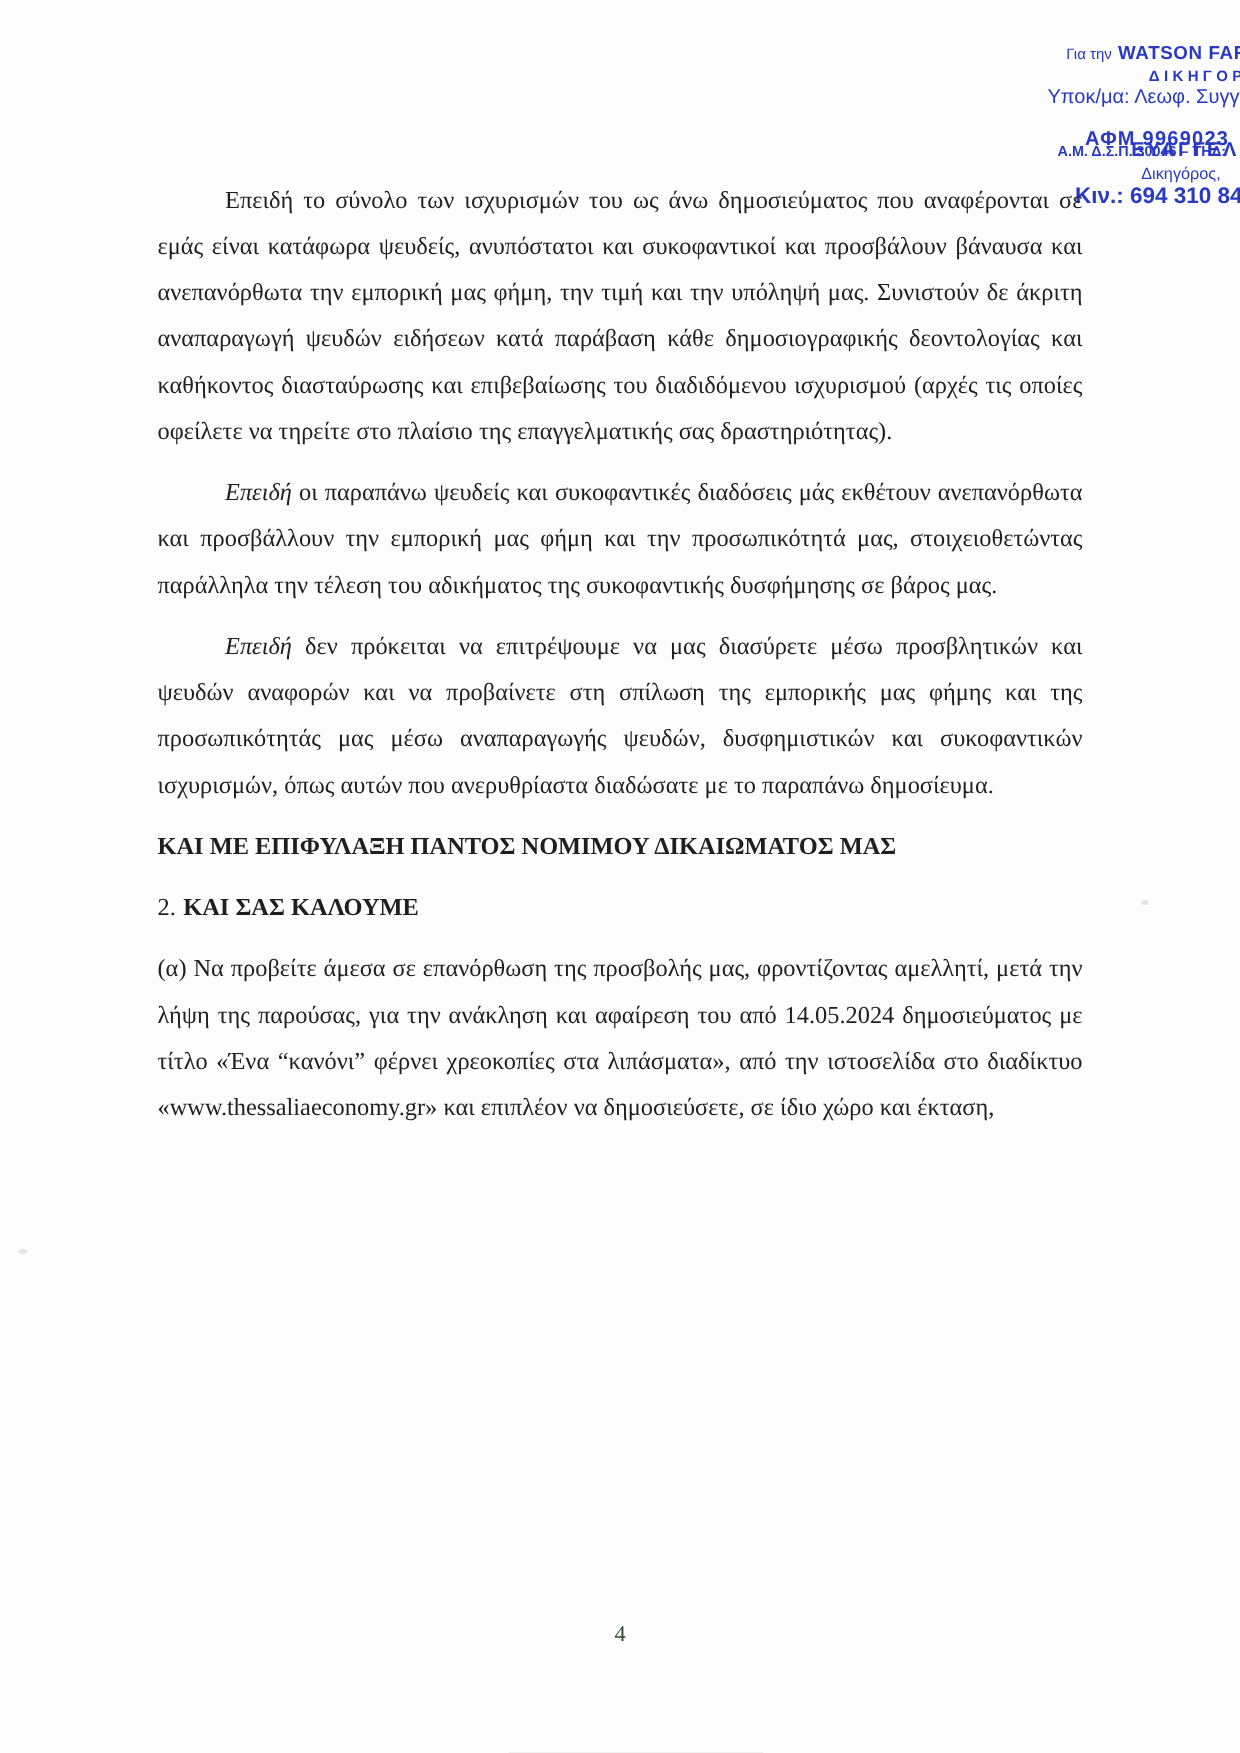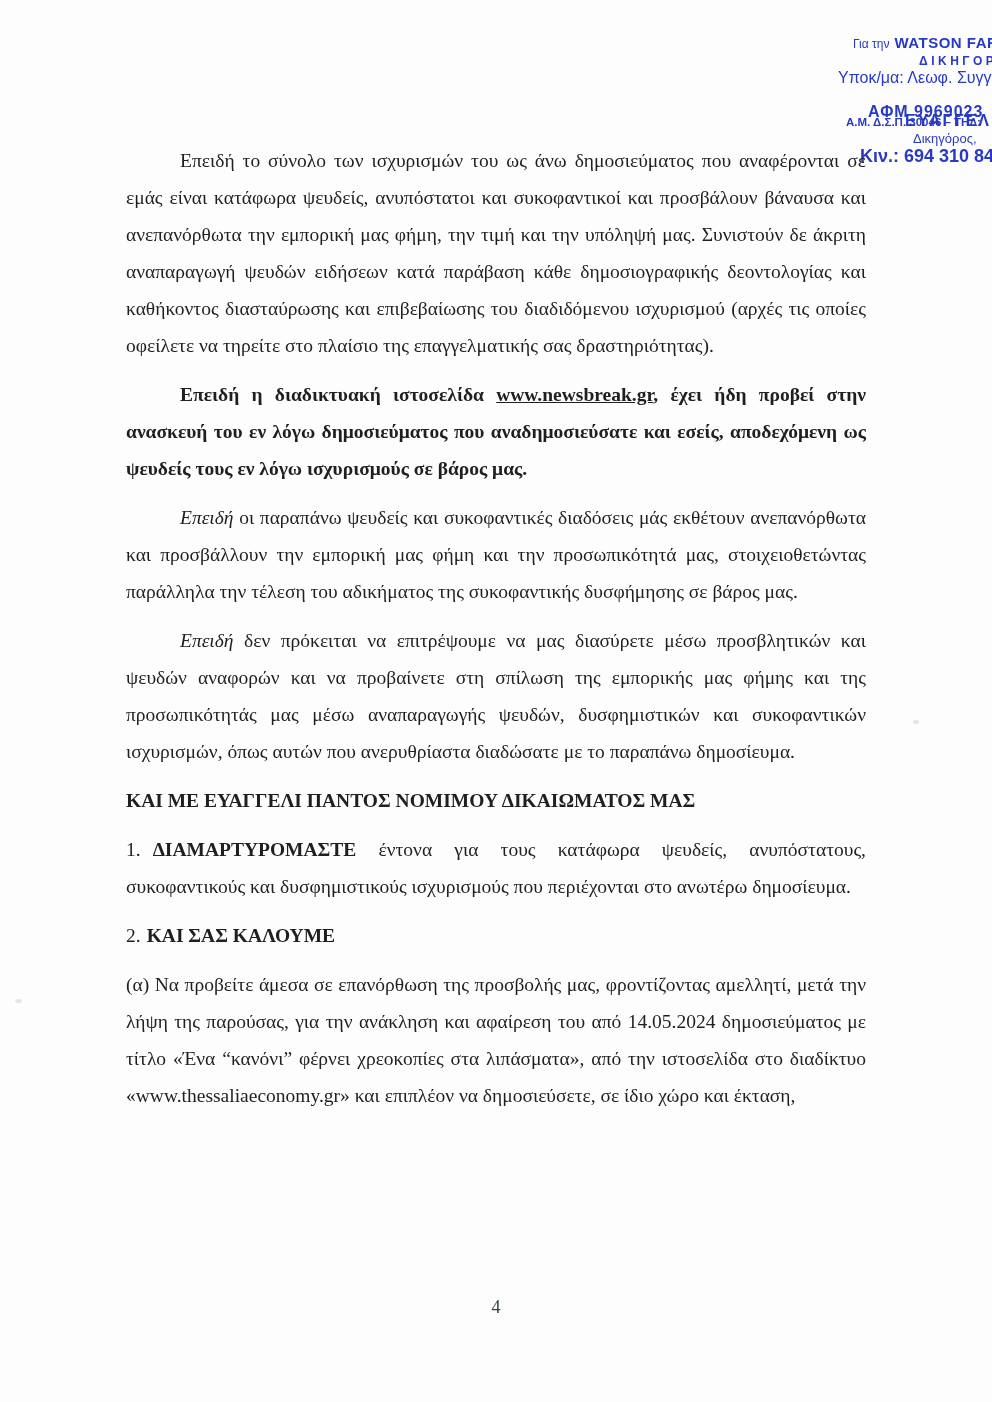--- a/index.html
+++ b/index.html
@@ -91,30 +91,28 @@
     <div class="sl sl-6">ΕΥΑΓΓΕΛΙ</div>
     <div class="sl sl-7">Δικηγόρος,</div>
     <div class="sl sl-8">Κιν.: 694 310 8443 Ε</div>
   </div>
 
   <div class="content">
 
     <p class="indent mb-p1">Επειδή το σύνολο των ισχυρισμών του ως άνω δημοσιεύματος που αναφέρονται σε εμάς είναι κατάφωρα ψευδείς, ανυπόστατοι και συκοφαντικοί και προσβάλουν βάναυσα και ανεπανόρθωτα την εμπορική μας φήμη, την τιμή και την υπόληψή μας. Συνιστούν δε άκριτη αναπαραγωγή ψευδών ειδήσεων κατά παράβαση κάθε δημοσιογραφικής δεοντολογίας και καθήκοντος διασταύρωσης και επιβεβαίωσης του διαδιδόμενου ισχυρισμού (αρχές τις οποίες οφείλετε να τηρείτε στο πλαίσιο της επαγγελματικής σας δραστηριότητας).</p>
 
 
-    <p class="indent b mb-p3"><span>Επειδή η διαδικτυακή ιστοσελίδα </span><span class="u">www.newsbreak.gr</span><span>, έχει ήδη προβεί στην ανασκευή του εν λόγω δημοσιεύματος που αναδημοσιεύσατε και εσείς, αποδεχόμενη ως ψευδείς τους εν λόγω ισχυρισμούς σε βάρος μας.</span></p>
 
     <p class="indent mb-p4"><span class="i">Επειδή</span><span> οι παραπάνω ψευδείς και συκοφαντικές διαδόσεις μάς εκθέτουν ανεπανόρθωτα και προσβάλλουν την εμπορική μας φήμη και την προσωπικότητά μας, στοιχειοθετώντας παράλληλα την τέλεση του αδικήματος της συκοφαντικής δυσφήμησης σε βάρος μας.</span></p>
 
     <p class="indent mb-p5"><span class="i">Επειδή</span><span> δεν πρόκειται να επιτρέψουμε να μας διασύρετε μέσω προσβλητικών και ψευδών αναφορών και να προβαίνετε στη σπίλωση της εμπορικής μας φήμης και της προσωπικότητάς μας μέσω αναπαραγωγής ψευδών, δυσφημιστικών και συκοφαντικών ισχυρισμών, όπως αυτών που ανερυθρίαστα διαδώσατε με το παραπάνω δημοσίευμα.</span></p>
 
 
-    <p class="heading mb-h2">ΚΑΙ ΜΕ ΕΥΑΓΓΕΛΙ ΠΑΝΤΟΣ ΝΟΜΙΜΟΥ ΔΙΚΑΙΩΜΑΤΟΣ ΜΑΣ</p>
+    <p class="heading mb-h2">ΚΑΙ ΜΕ ΕΠΙΦΥΛΑΞΗ ΠΑΝΤΟΣ ΝΟΜΙΜΟΥ ΔΙΚΑΙΩΜΑΤΟΣ ΜΑΣ</p>
 
-    <p class="mb-i1"><span class="num">1.</span><span class="b">ΔΙΑΜΑΡΤΥΡΟΜΑΣΤΕ</span><span> έντονα για τους κατάφωρα ψευδείς, ανυπόστατους, συκοφαντικούς και δυσφημιστικούς ισχυρισμούς που περιέχονται στο ανωτέρω δημοσίευμα.</span></p>
 
     <p class="mb-i2"><span class="num2">2.</span><span class="b">ΚΑΙ ΣΑΣ ΚΑΛΟΥΜΕ</span></p>
 
     <p>(α) Να προβείτε άμεσα σε επανόρθωση της προσβολής μας, φροντίζοντας αμελλητί, μετά την λήψη της παρούσας, για την ανάκληση και αφαίρεση του από 14.05.2024 δημοσιεύματος με τίτλο «Ένα “κανόνι” φέρνει χρεοκοπίες στα λιπάσματα», από την ιστοσελίδα στο διαδίκτυο «www.thessaliaeconomy.gr» και επιπλέον να δημοσιεύσετε, σε ίδιο χώρο και έκταση,</p>
 
   </div>
 
   <div class="footer">4</div>
 
   <div class="speck speck-1"></div>

